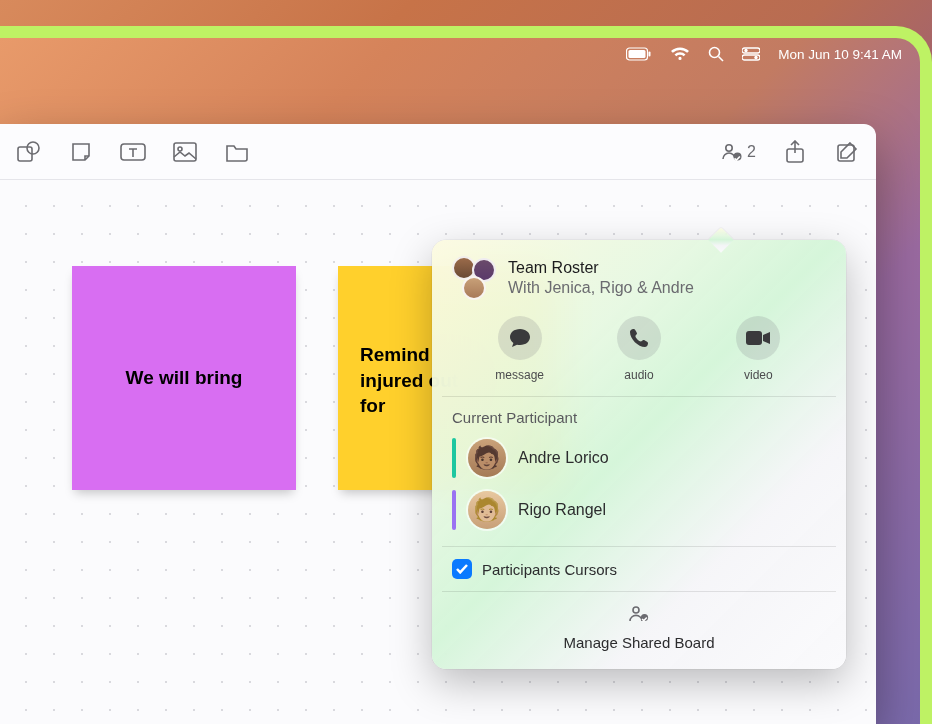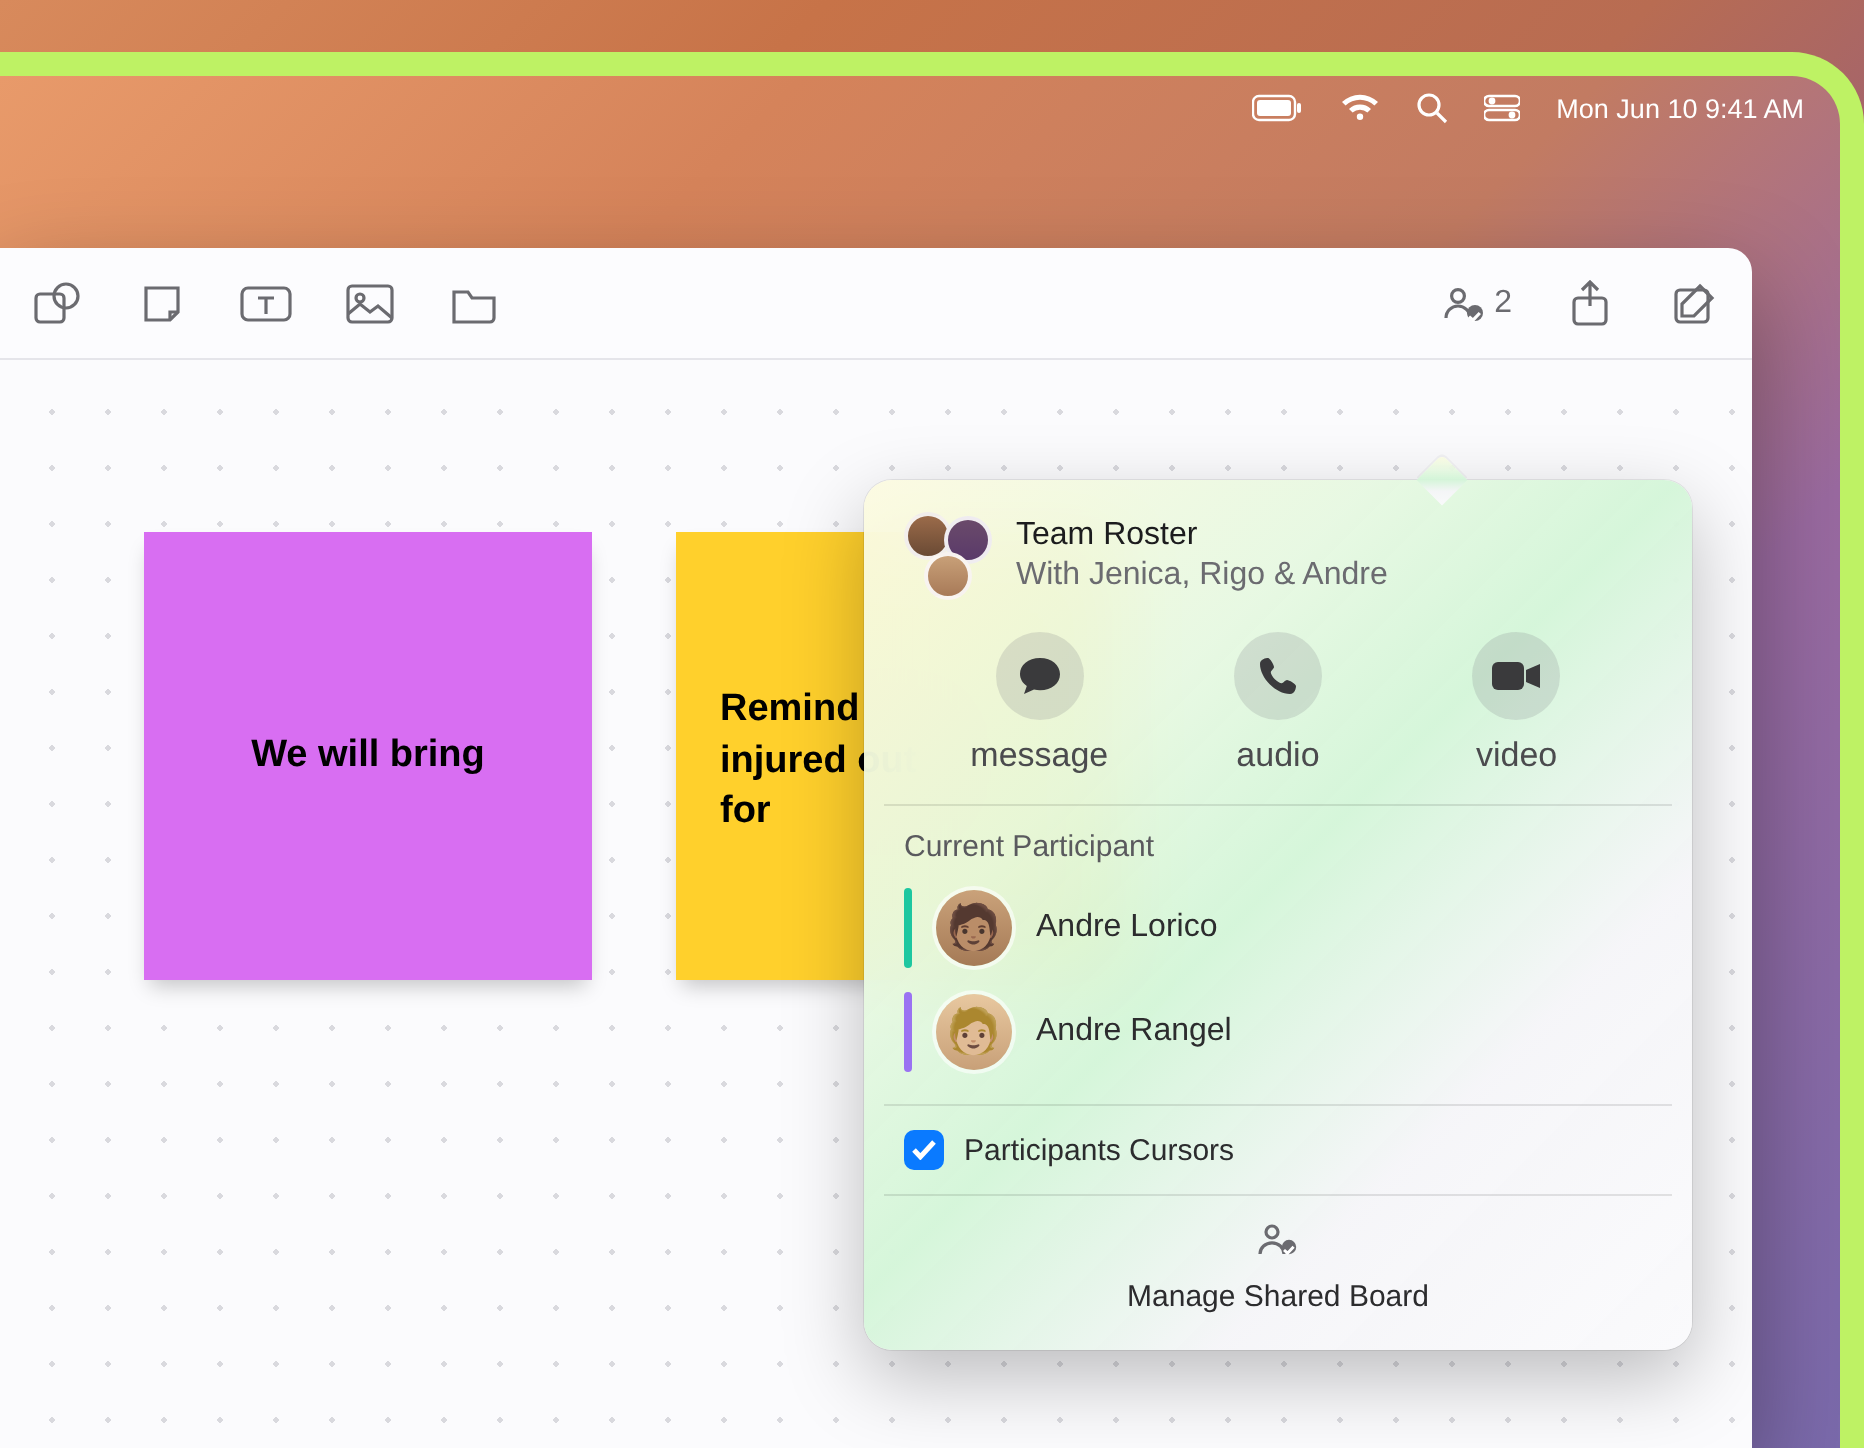--- a/index.html
+++ b/index.html
@@ -99,21 +99,21 @@
   }
   .action {
     display: flex; flex-direction: column; align-items: center; gap: 8px; cursor: pointer;
     min-width: 100px;
   }
   .action .circle {
     width: 44px; height: 44px; border-radius: 50%; background: rgba(120,120,128,.20);
     display: flex; align-items: center; justify-content: center;
   }
   .action .circle svg { fill: #3a3a3c; }
-  .action .lbl { font-size: 17px; color: #4b4b4e; }
+  .action .lbl { font-size: 12px; color: #4b4b4e; }
   .section-label { font-size: 15px; color: #5a5a5e; padding: 12px 20px 6px 20px; }
   .participant {
     display: flex; align-items: center; gap: 12px; padding: 6px 20px 6px 20px;
     cursor: pointer;
   }
   .participant .bar { width: 4px; height: 40px; border-radius: 3px; }
   .participant .pavatar {
     width: 38px; height: 38px; border-radius: 50%; display:flex; align-items:center; justify-content:center;
     font-size: 22px; box-shadow: 0 0 0 2px rgba(255,255,255,.6);
   }
@@ -278,21 +278,21 @@
           <div class="section-label">Current Participant</div>
 
           <div class="participant p1">
             <div class="bar"></div>
             <div class="pavatar">🧑🏽</div>
             <div class="pname">Andre Lorico</div>
           </div>
           <div class="participant p2">
             <div class="bar"></div>
             <div class="pavatar">🧑🏼</div>
-            <div class="pname">Andre Rangel</div>
+            <div class="pname">Rigo Rangel</div>
           </div>
 
           <div class="pop-footer-row first">
             <span class="checkbox">
               <svg width="12" height="10" viewBox="0 0 12 10">
                   <path d="M1 5l3.2 3.4L11 1"></path>
                 </svg>
             </span>
             <span>Participants Cursors</span>
           </div>

